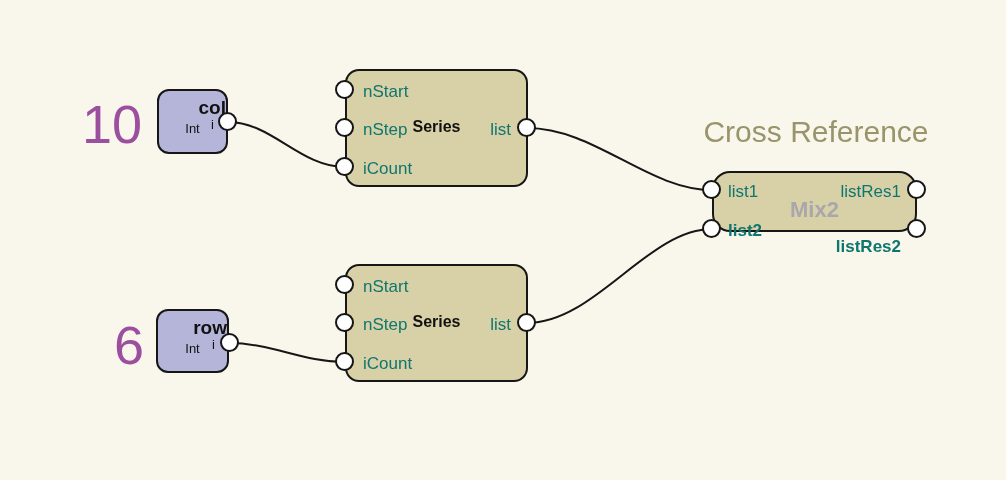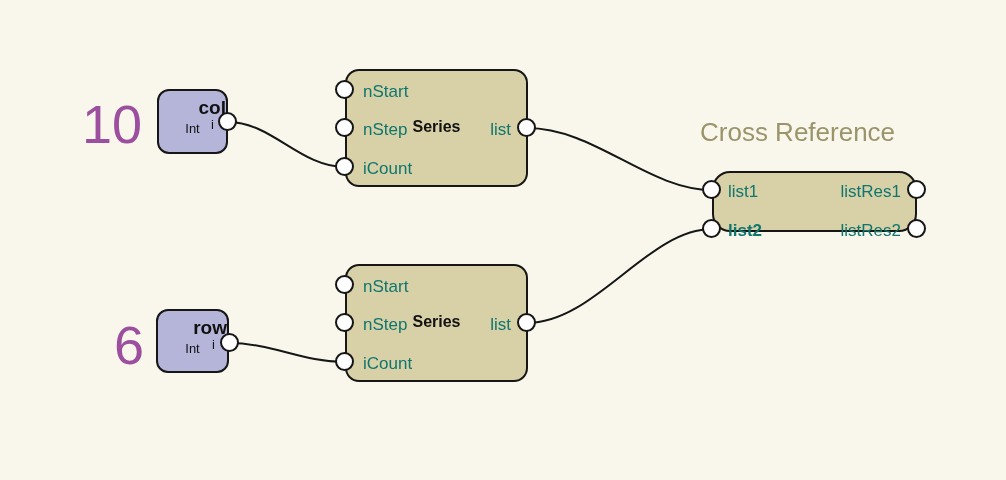--- a/index.html
+++ b/index.html
@@ -105,22 +105,22 @@
     line-height: 54px;
     text-align: right;
     color: var(--value-purple, #9c4f9e);
     z-index: 2;
   }
   .graph-title {
     position: absolute;
     left: 700px;
     top: 116px;
     width: 232px;
-    text-align: left;
-    font-size: 26px;
+    text-align: center;
+    font-size: 30px;
     line-height: 32px;
     color: var(--title-olive, #9a946b);
     white-space: nowrap;
     z-index: 2;
   }
 </style>
 </head>
 <body>
 
 <div class="canvas">
@@ -172,20 +172,21 @@
   </div>
   <div class="port" style="left:335px; top:275px;"></div>
   <div class="port" style="left:335px; top:313px;"></div>
   <div class="port" style="left:335px; top:352px;"></div>
   <div class="port" style="left:517px; top:313px;"></div>
 
   <div class="node tan mix" style="left:712px; top:171px; width:205px; height:61px;">
     <div class="plabel" style="left:14px; top:9px;">list1</div>
     <div class="plabel" style="left:14px; top:48px;font-weight:bold;">list2</div>
     <div class="plabel" style="right:14px; top:9px; text-align:right;">listRes1</div>
-    <div class="plabel" style="right:14px; top:48px; text-align:center;">listRes2</div>
+    <div class="plabel" style="right:14px; top:64px; text-align:center;font-weight:bold;">listRes2</div>
+    <div class="mix-label">Mix2</div>
   </div>
   <div class="port" style="left:702px; top:180px;"></div>
   <div class="port" style="left:702px; top:219px;"></div>
   <div class="port" style="left:907px; top:180px;"></div>
   <div class="port" style="left:907px; top:219px;"></div>
 
 </div>
 
 </body></html>

